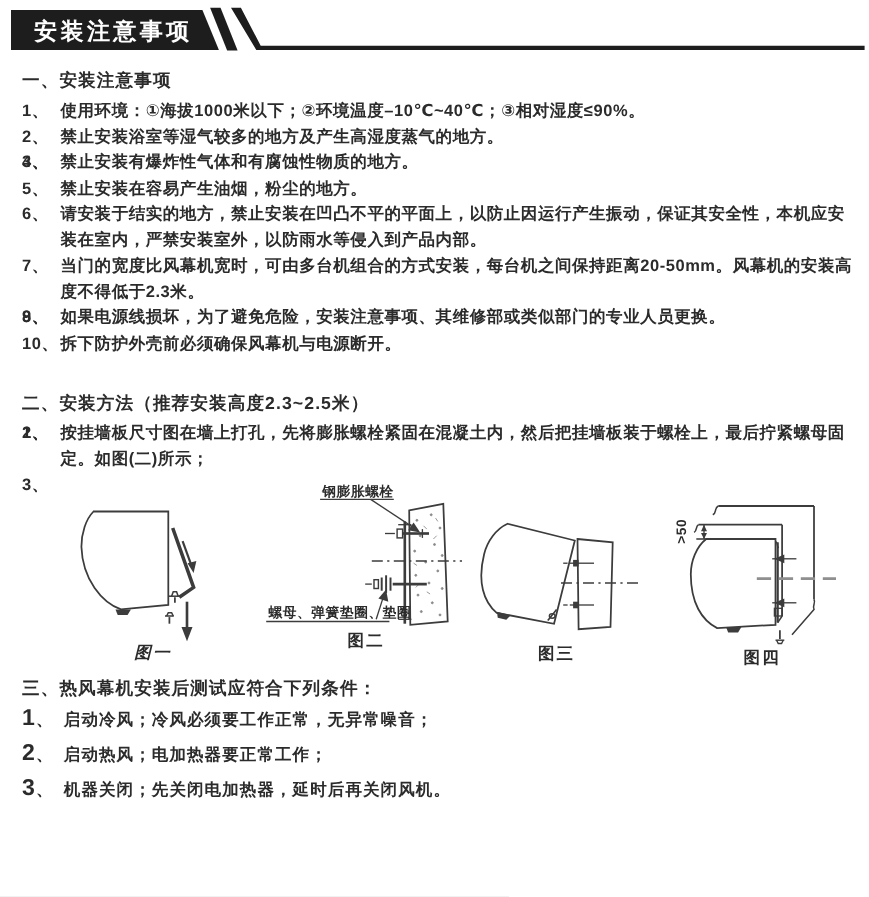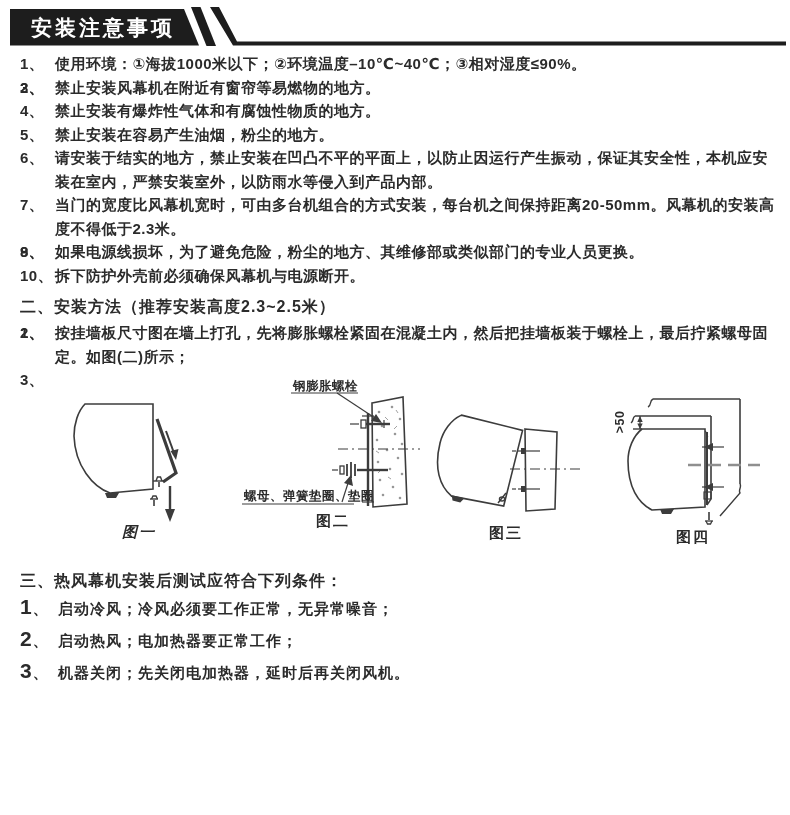--- a/index.html
+++ b/index.html
@@ -4,22 +4,22 @@
 <style>
   html,body{margin:0;padding:0;background:#e8e8e8;}
   .page{
     width:790px;height:815px;background:#ffffff;overflow:hidden;
     font-family:"Liberation Sans","DejaVu Sans",sans-serif;
     font-weight:700;color:#2b2b2b;position:relative;margin:0 auto;
   }
   .banner-svg{display:block;}
   .content{padding:0 14px 0 20px;}
   .h{font-size:16px;line-height:20px;margin:12px 0 5px 0;letter-spacing:1px;}
-  .h2{margin-top:10px;margin-bottom:4px;}
-  .h3{margin-top:17px;margin-bottom:2px;}
+  .h2{margin-top:34px;margin-bottom:4px;}
+  .h3{margin-top:2px;margin-bottom:2px;}
   .item{position:relative;padding-left:35px;font-size:15px;line-height:23.5px;letter-spacing:0.5px;}
   .item .num{position:absolute;left:0;top:0;}
   .titem{position:relative;padding-left:38px;font-size:15px;line-height:32px;letter-spacing:1px;}
   .titem .bignum{position:absolute;left:0;top:-2px;font-size:21px;}
   .titem .dun{font-size:15px;}
   .figures{position:relative;height:180px;margin-top:6px;}
   .fig{position:absolute;top:0;}
   .fig svg{display:block;overflow:visible;}
   .fig-cap{font-size:15px;font-weight:700;letter-spacing:2px;fill:#2b2b2b;}
   .fig-label{font-size:12.5px;font-weight:700;fill:#2b2b2b;letter-spacing:0.5px;}
@@ -33,30 +33,31 @@
 
   <svg class="banner-svg" width="790" height="52" viewBox="0 0 790 52">
     <polygon points="10,9 184,9 199,45.5 10,45.5" fill="#1d1d1d"></polygon>
     <polygon points="191,7 200.5,7 216,46 206.5,46" fill="#1d1d1d"></polygon>
     <path d="M210,7 L219,7 L237,41.5 L786,41.5 L786,45.5 L233,45.5 Z" fill="#1d1d1d"></path>
     <text x="31" y="35" font-size="21" font-weight="bold" letter-spacing="3" fill="#ffffff">安装注意事项</text>
   </svg>
 
   <div class="content">
 
+    <div class="h">一、安装注意事项</div>
 
     <div class="item"><span class="num">1、</span><span>使用环境：①海拔1000米以下；②环境温度–10℃~40℃；③相对湿度≤90%。</span></div>
-    <div class="item"><span class="num">2、</span></div>
-    <div class="item"><span class="num">3、</span><span>禁止安装风幕机在附近有窗帘等易燃物的地方。</span></div>
+    <div class="item"><span class="num">2、</span><span>禁止安装浴室等湿气较多的地方及产生高湿度蒸气的地方。</span></div>
+    <div class="item"><span class="num">3、</span></div>
     <div class="item"><span class="num">4、</span><span>禁止安装有爆炸性气体和有腐蚀性物质的地方。</span></div>
     <div class="item"><span class="num">5、</span><span>禁止安装在容易产生油烟，粉尘的地方。</span></div>
     <div class="item"><span class="num">6、</span><span>请安装于结实的地方，禁止安装在凹凸不平的平面上，以防止因运行产生振动，保证其安全性，本机应安装在室内，严禁安装室外，以防雨水等侵入到产品内部。</span></div>
     <div class="item"><span class="num">7、</span><span>当门的宽度比风幕机宽时，可由多台机组合的方式安装，每台机之间保持距离20-50mm。风幕机的安装高度不得低于2.3米。</span></div>
     <div class="item"><span class="num">8、</span></div>
-    <div class="item"><span class="num">9、</span><span>如果电源线损坏，为了避免危险，粉尘的地方、其维修部或类似部门的专业人员更换。</span></div>
+    <div class="item"><span class="num">9、</span><span>如果电源线损坏，为了避免危险，安装注意事项、其维修部或类似部门的专业人员更换。</span></div>
     <div class="item"><span class="num">10、</span><span>拆下防护外壳前必须确保风幕机与电源断开。</span></div>
 
     <div class="h h2">二、安装方法（推荐安装高度2.3~2.5米）</div>
 
     <div class="item"><span class="num">1、</span></div>
     <div class="item"><span class="num">2、</span><span>按挂墙板尺寸图在墙上打孔，先将膨胀螺栓紧固在混凝土内，然后把挂墙板装于螺栓上，最后拧紧螺母固定。如图(二)所示；</span></div>
     <div class="item"><span class="num">3、</span></div>
 
     <div class="figures">
 

